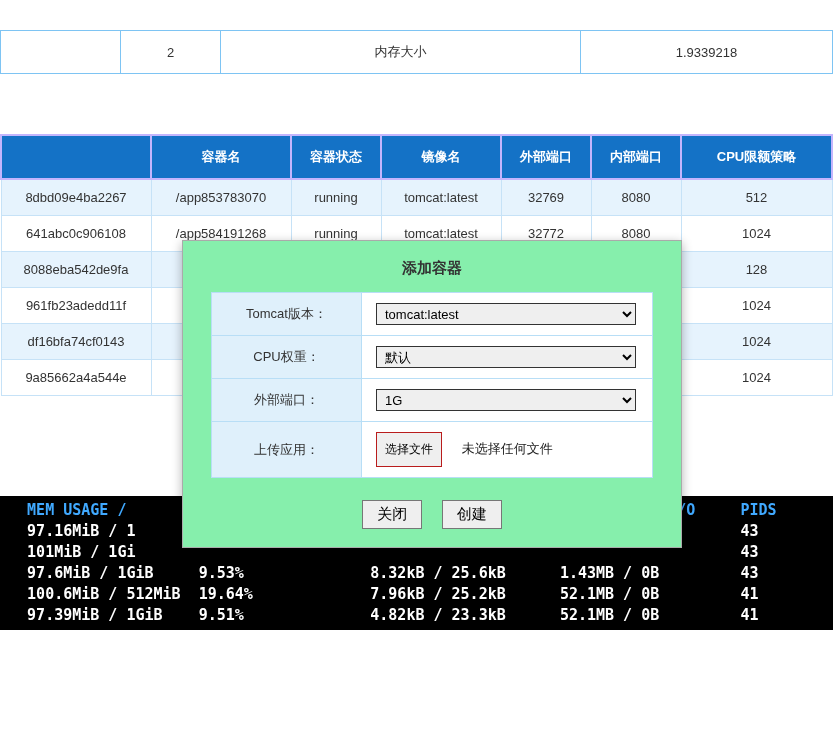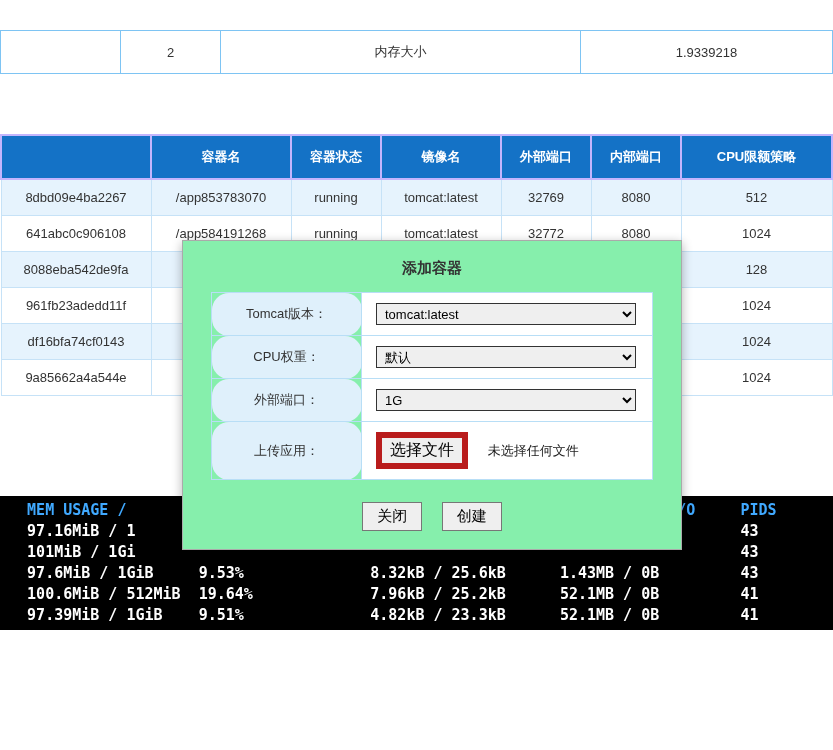--- a/index.html
+++ b/index.html
@@ -97,37 +97,36 @@
   .form-table td {
     border: 1px solid #b8def6;
     padding: 10px 14px;
     color: #333;
     font-size: 13px;
   }
   .form-table .label-cell {
     background: #dff0fb;
     width: 150px;
     text-align: center;
-    border-radius: 17px;
   }
   .form-table .value-cell {
     background: #fff;
   }
   .form-table select {
     width: 260px;
     height: 22px;
     border: 1px solid #333;
     font-size: 13px;
     padding: 0 4px;
   }
   .file-btn {
     background: #efefef;
-    border: 6px solid #b91c1c;
-    padding: 2px 8px;
-    font-size: 16px;
+    border: 1px solid #b91c1c;
+    padding: 8px 8px;
+    font-size: 12px;
     cursor: pointer;
   }
   .file-status {
     font-size: 13px;
     color: #222;
     margin-left: 16px;
   }
   .modal-footer {
     text-align: center;
     padding: 10px 0 18px;

